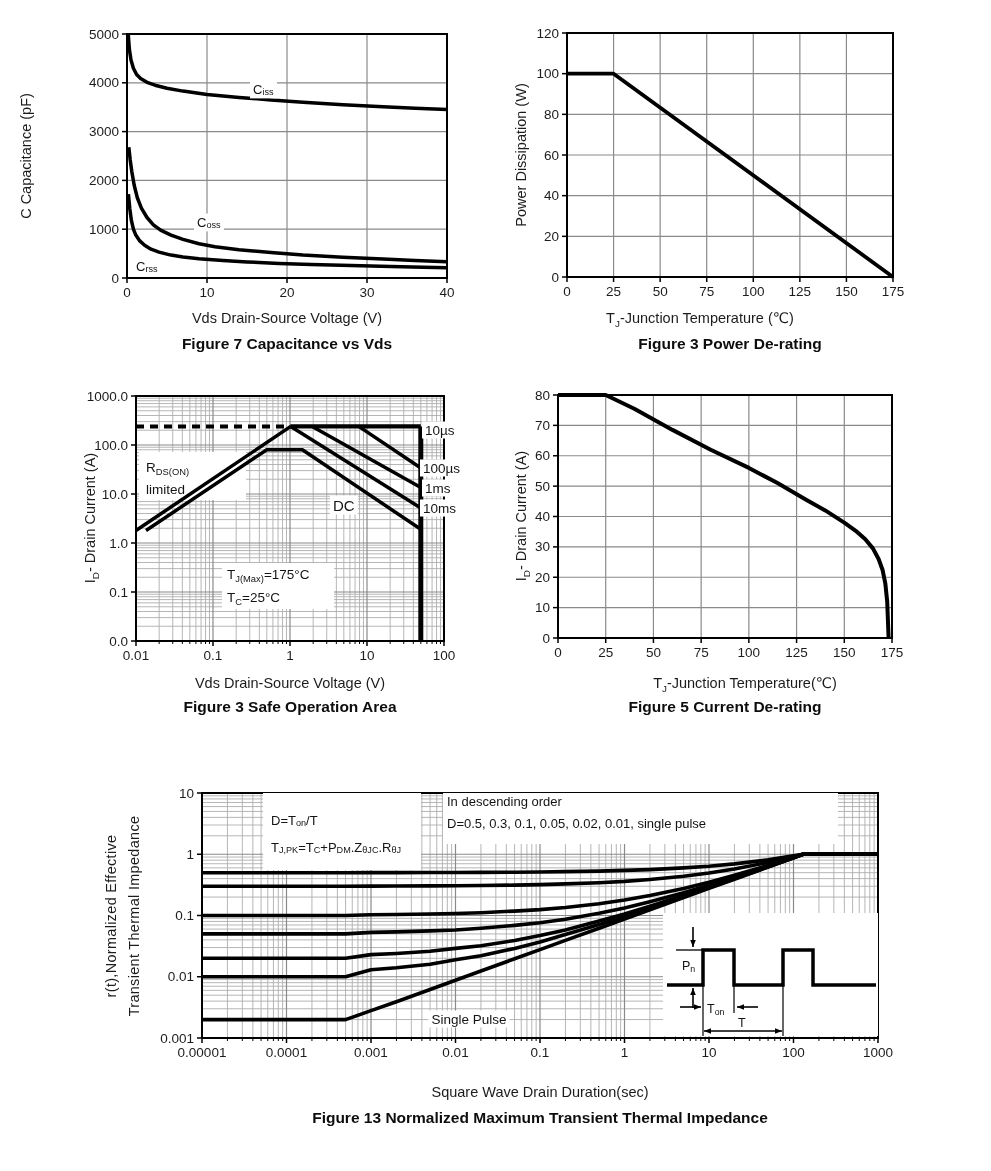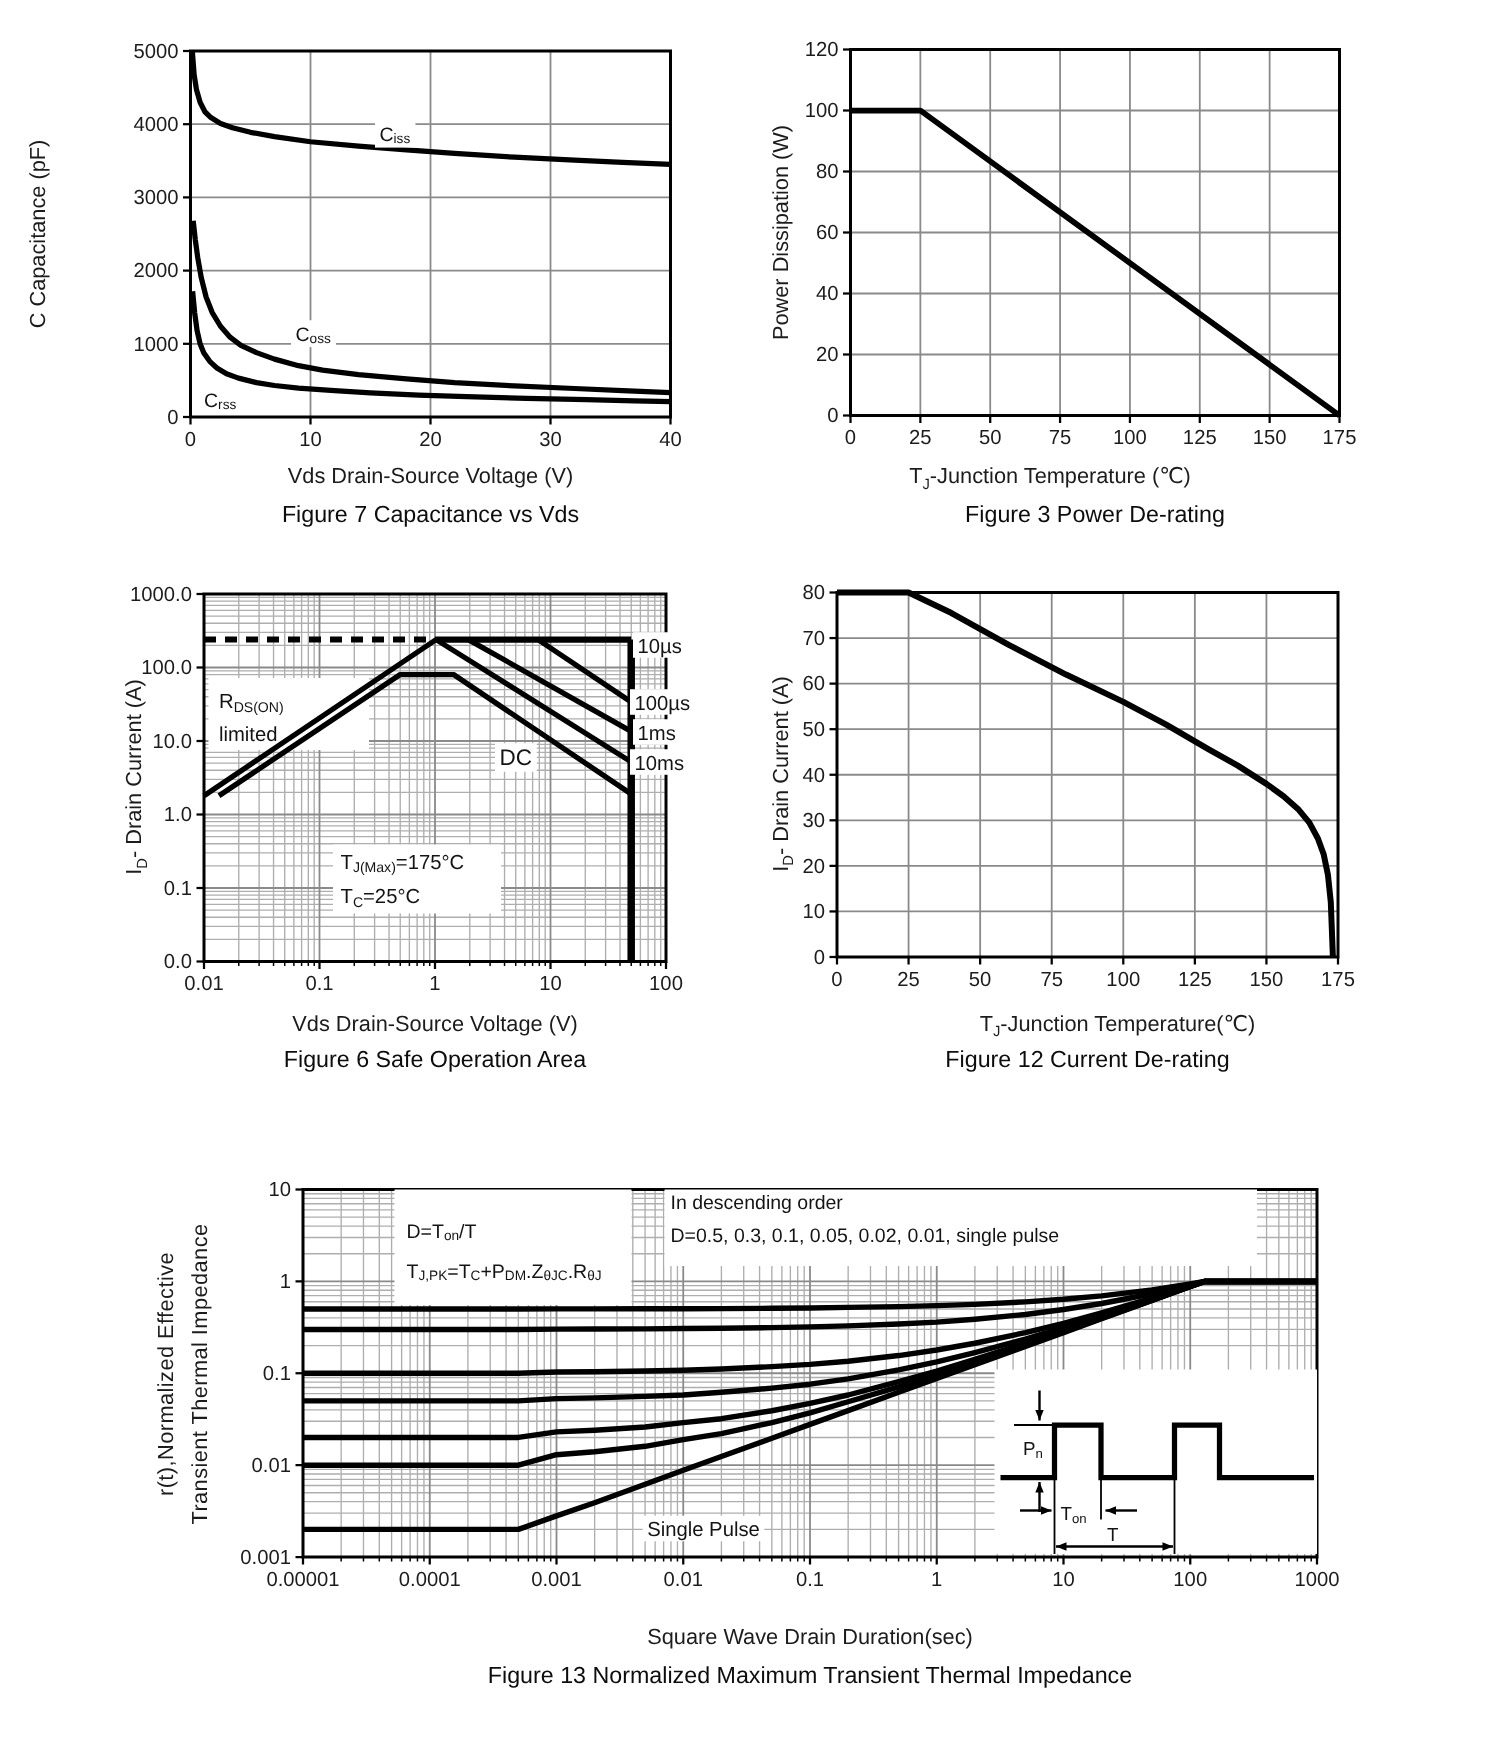--- a/index.html
+++ b/index.html
@@ -2,21 +2,21 @@
 <html><head>
 <meta charset="utf-8">
 <style>
   html,body{margin:0;padding:0;}
   body{width:991px;height:1171px;background:#ffffff;position:relative;overflow:hidden;
        font-family:"Liberation Sans","DejaVu Sans",sans-serif;color:#111;}
   #figures-canvas{position:absolute;left:0;top:0;}
   .lbl{position:absolute;transform:translate(-50%,-50%);white-space:nowrap;
        font-size:14.5px;color:#1c1c1c;}
   .vert{transform:translate(-50%,-50%) rotate(-90deg);}
-  .cap{font-weight:400;font-size:15.5px;color:#0d0d0d;}
+  .cap{font-weight:700;font-size:15.5px;color:#0d0d0d;}
   .sp{letter-spacing:0.3px;}
   sub{font-size:68%;line-height:0;}
 </style>
 </head>
 <body>
 
 <svg id="figures-canvas" width="991" height="1171" viewBox="0 0 991 1171">
     <g>
       <g></g>
       <g>
@@ -622,22 +622,22 @@
 <div class="lbl vert" style="left:26px;top:156px">C Capacitance (pF)</div>
 <div class="lbl" style="left:287px;top:318px">Vds Drain-Source Voltage (V)</div>
 <div class="lbl cap" style="left:287px;top:344px">Figure 7 Capacitance vs Vds</div>
 
 <div class="lbl vert" style="left:521px;top:155px">Power Dissipation (W)</div>
 <div class="lbl" style="left:700px;top:318px">T<sub>J</sub>-Junction Temperature (℃)</div>
 <div class="lbl cap" style="left:730px;top:344px">Figure 3 Power De-rating</div>
 
 <div class="lbl vert" style="left:90px;top:518px">I<sub>D</sub>- Drain Current (A)</div>
 <div class="lbl" style="left:290px;top:683px">Vds Drain-Source Voltage (V)</div>
-<div class="lbl cap" style="left:290px;top:707px">Figure 6 Safe Operation Area</div>
+<div class="lbl cap" style="left:290px;top:707px">Figure 3 Safe Operation Area</div>
 
 <div class="lbl vert" style="left:521px;top:516px">I<sub>D</sub>- Drain Current (A)</div>
 <div class="lbl" style="left:745px;top:683px">T<sub>J</sub>-Junction Temperature(℃)</div>
-<div class="lbl cap" style="left:725px;top:707px">Figure 12 Current De-rating</div>
+<div class="lbl cap" style="left:725px;top:707px">Figure 5 Current De-rating</div>
 
 <div class="lbl vert sp" style="left:111px;top:916px">r(t),Normalized Effective</div>
 <div class="lbl vert sp" style="left:134px;top:916px">Transient Thermal Impedance</div>
 <div class="lbl" style="left:540px;top:1092px">Square Wave Drain Duration(sec)</div>
 <div class="lbl cap" style="left:540px;top:1118px">Figure 13 Normalized Maximum Transient Thermal Impedance</div>
 
 </body></html>

